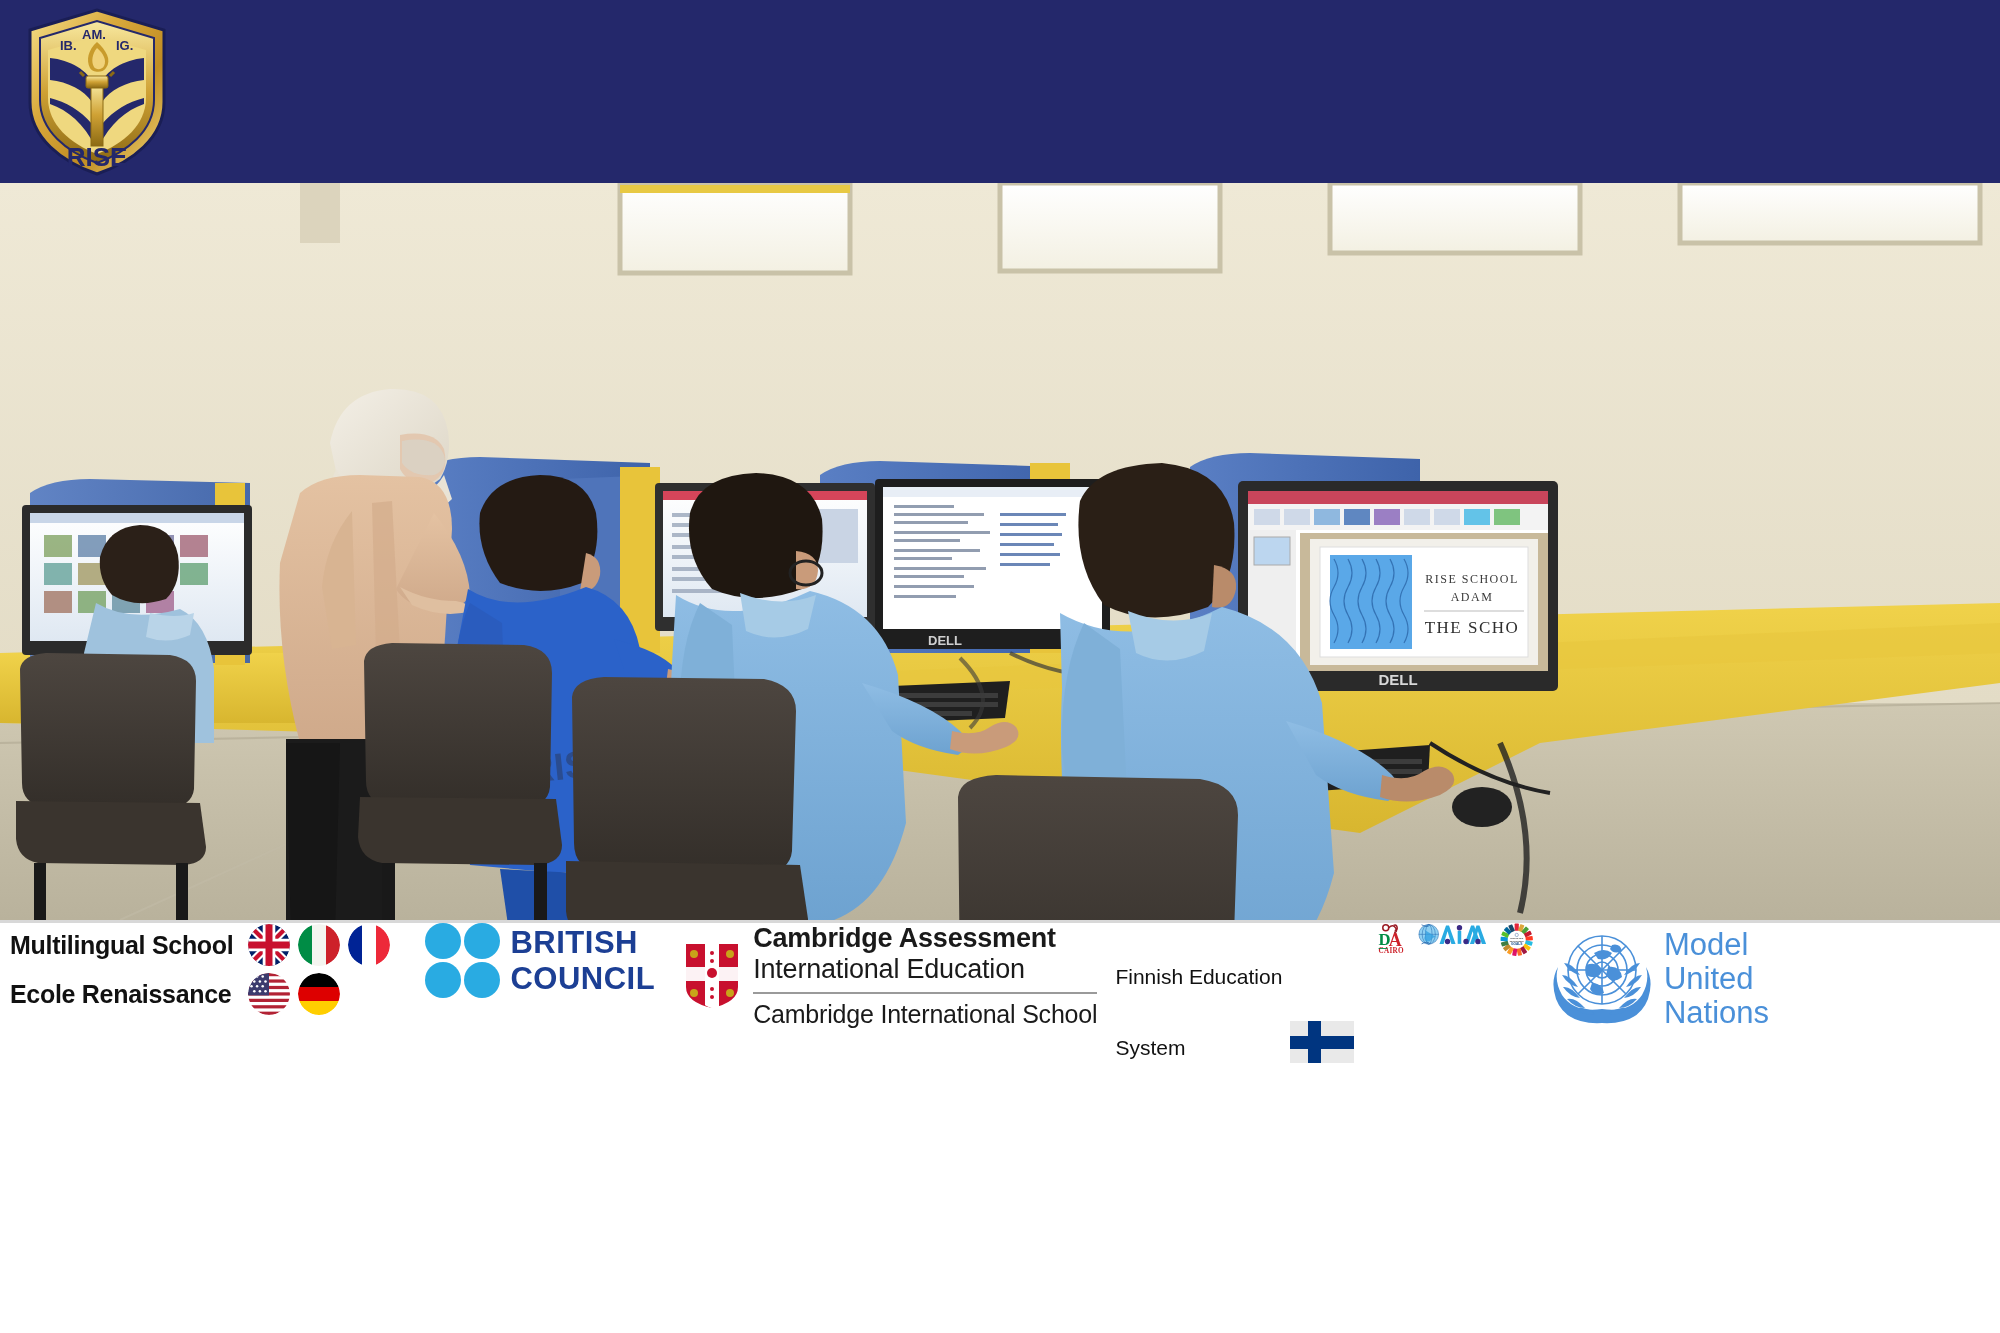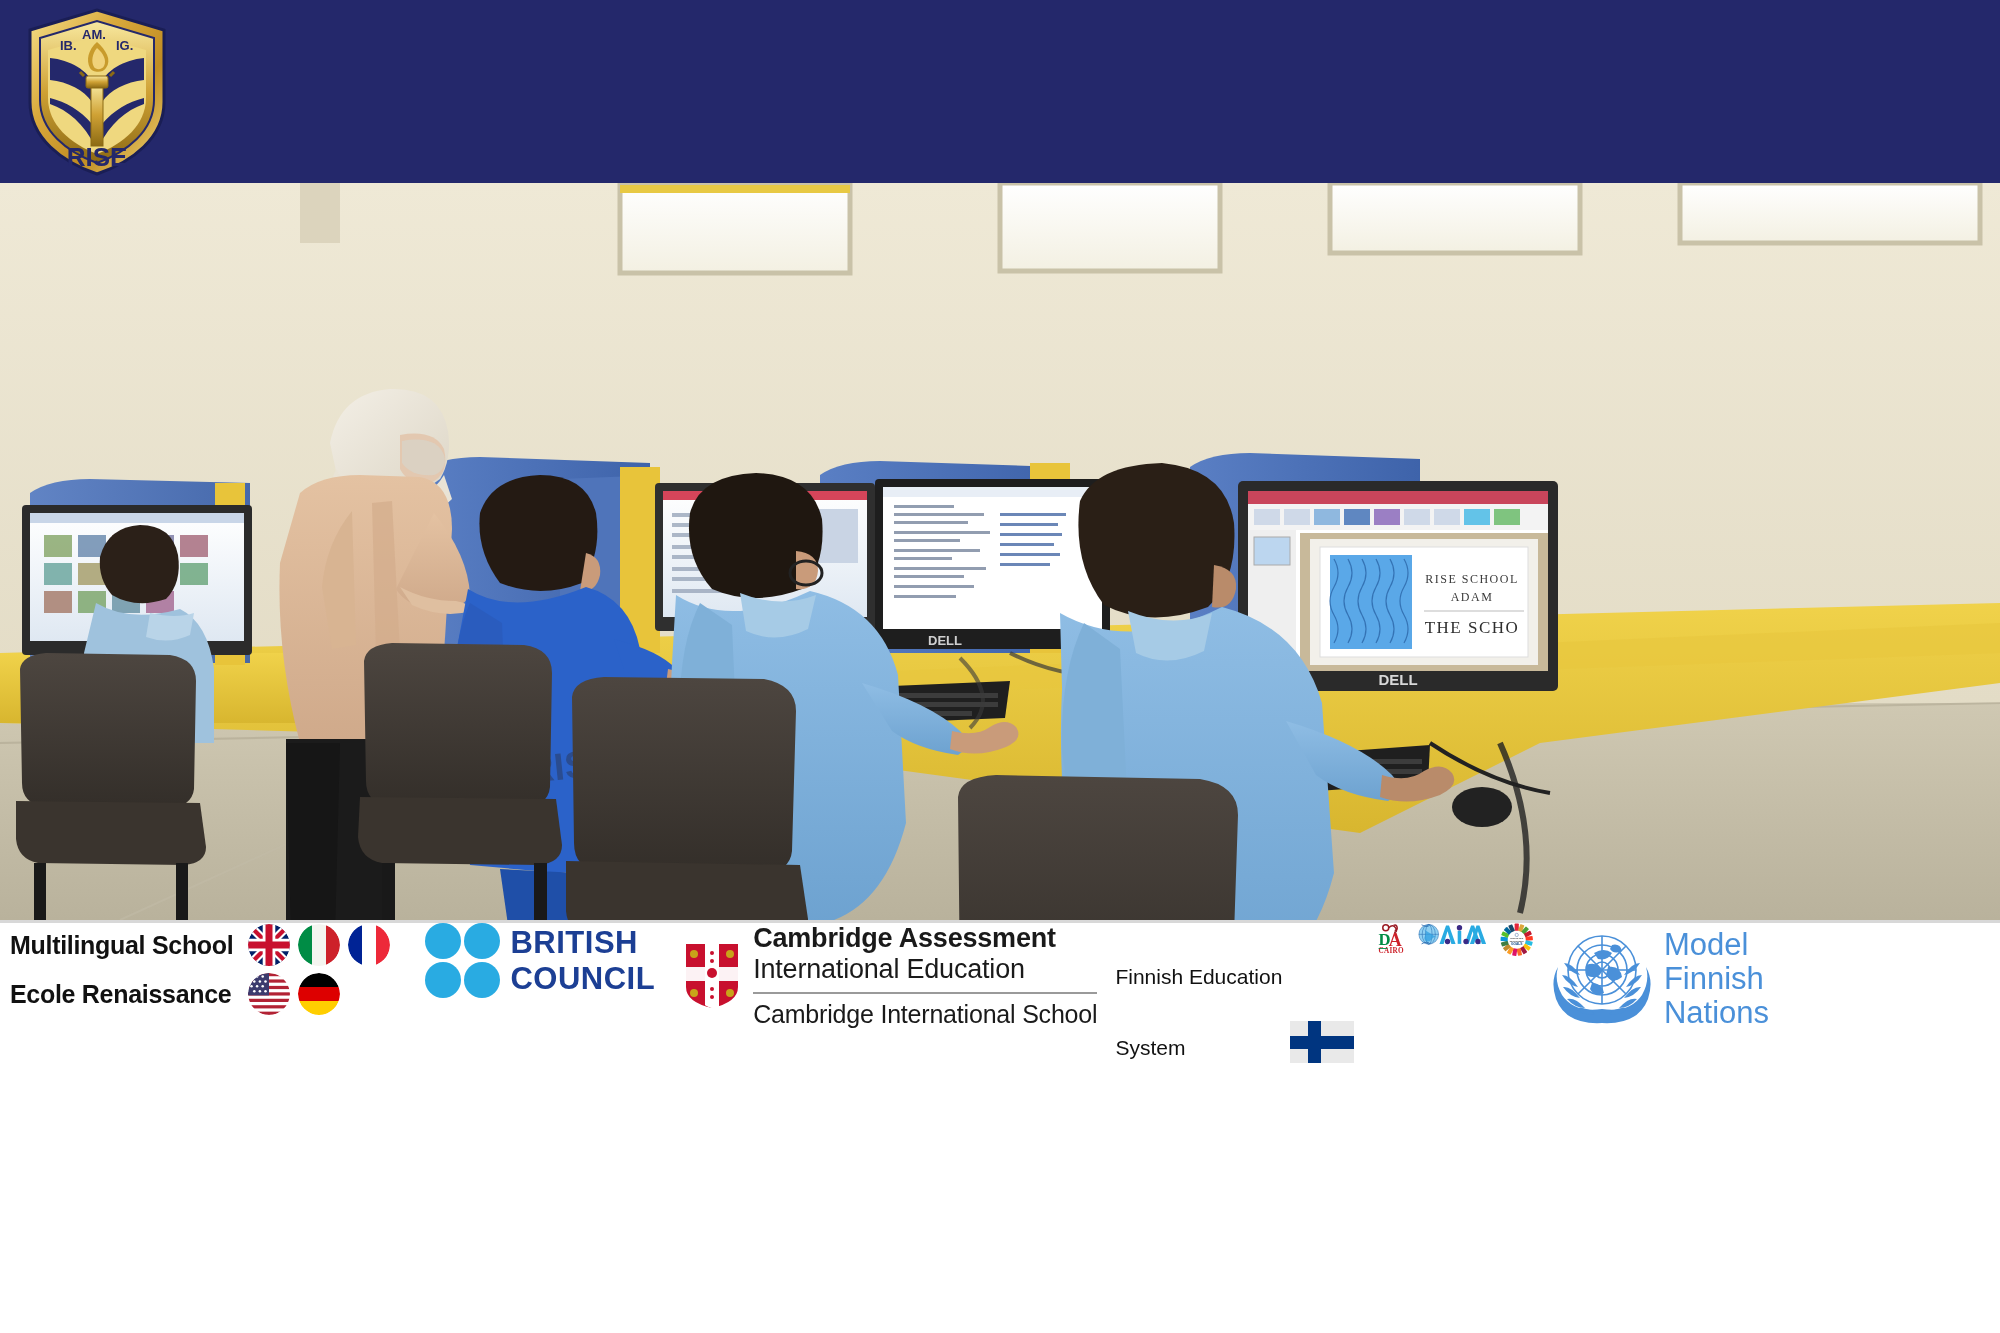--- a/index.html
+++ b/index.html
@@ -706,21 +706,21 @@
               <path d="M48 30 q10 -6 18 0 q-4 8 -14 6 z"></path>
               <path d="M40 42 q12 -4 16 6 q-4 10 -16 4 z"></path>
               <path d="M62 44 q12 -2 14 10 q-10 8 -16 -2 z"></path>
               <path d="M46 60 q10 0 12 10 q-10 4 -14 -4 z"></path>
               <path d="M66 22 q8 -2 10 6 q-8 4 -12 -2 z"></path>
             </g>
           </svg>
         </span>
         <div class="mun-txt">
           <div>Model</div>
-          <div>Finnish</div>
+          <div>United</div>
           <div>Nations</div>
         </div>
       </div>
 
     </div>
   </div>
 
 </div>
 
 </body></html>

